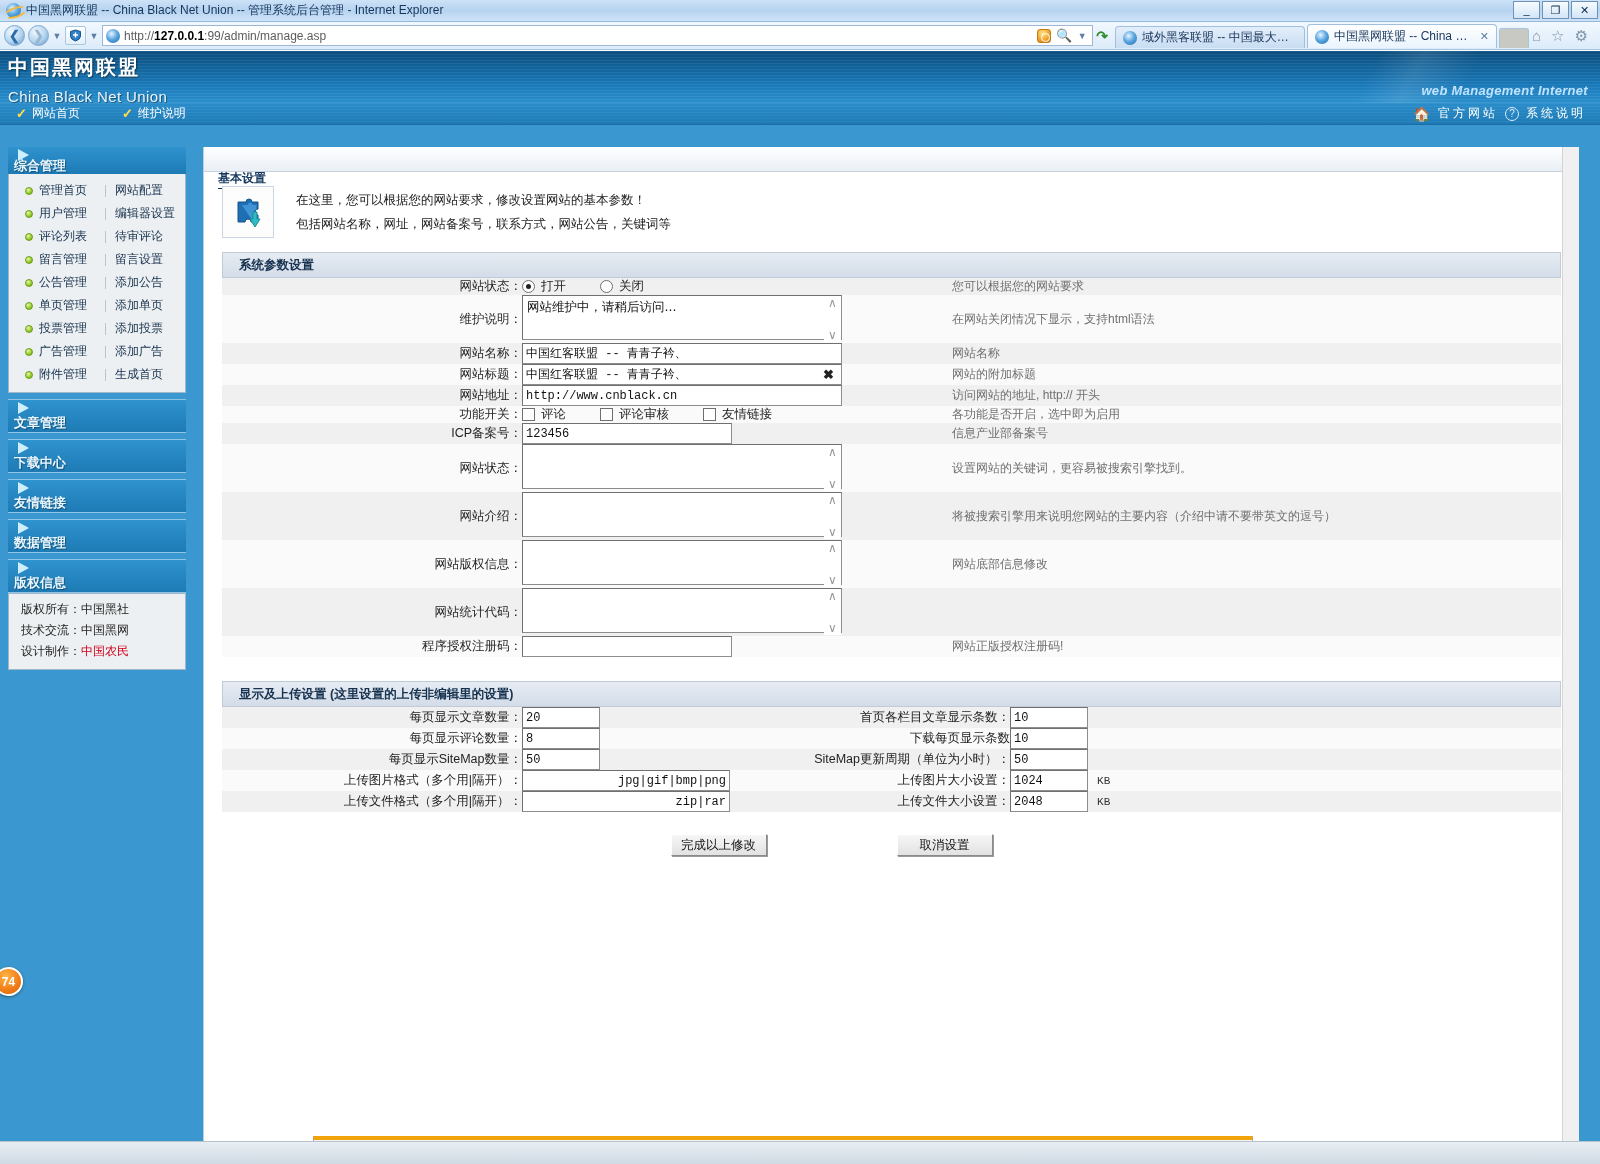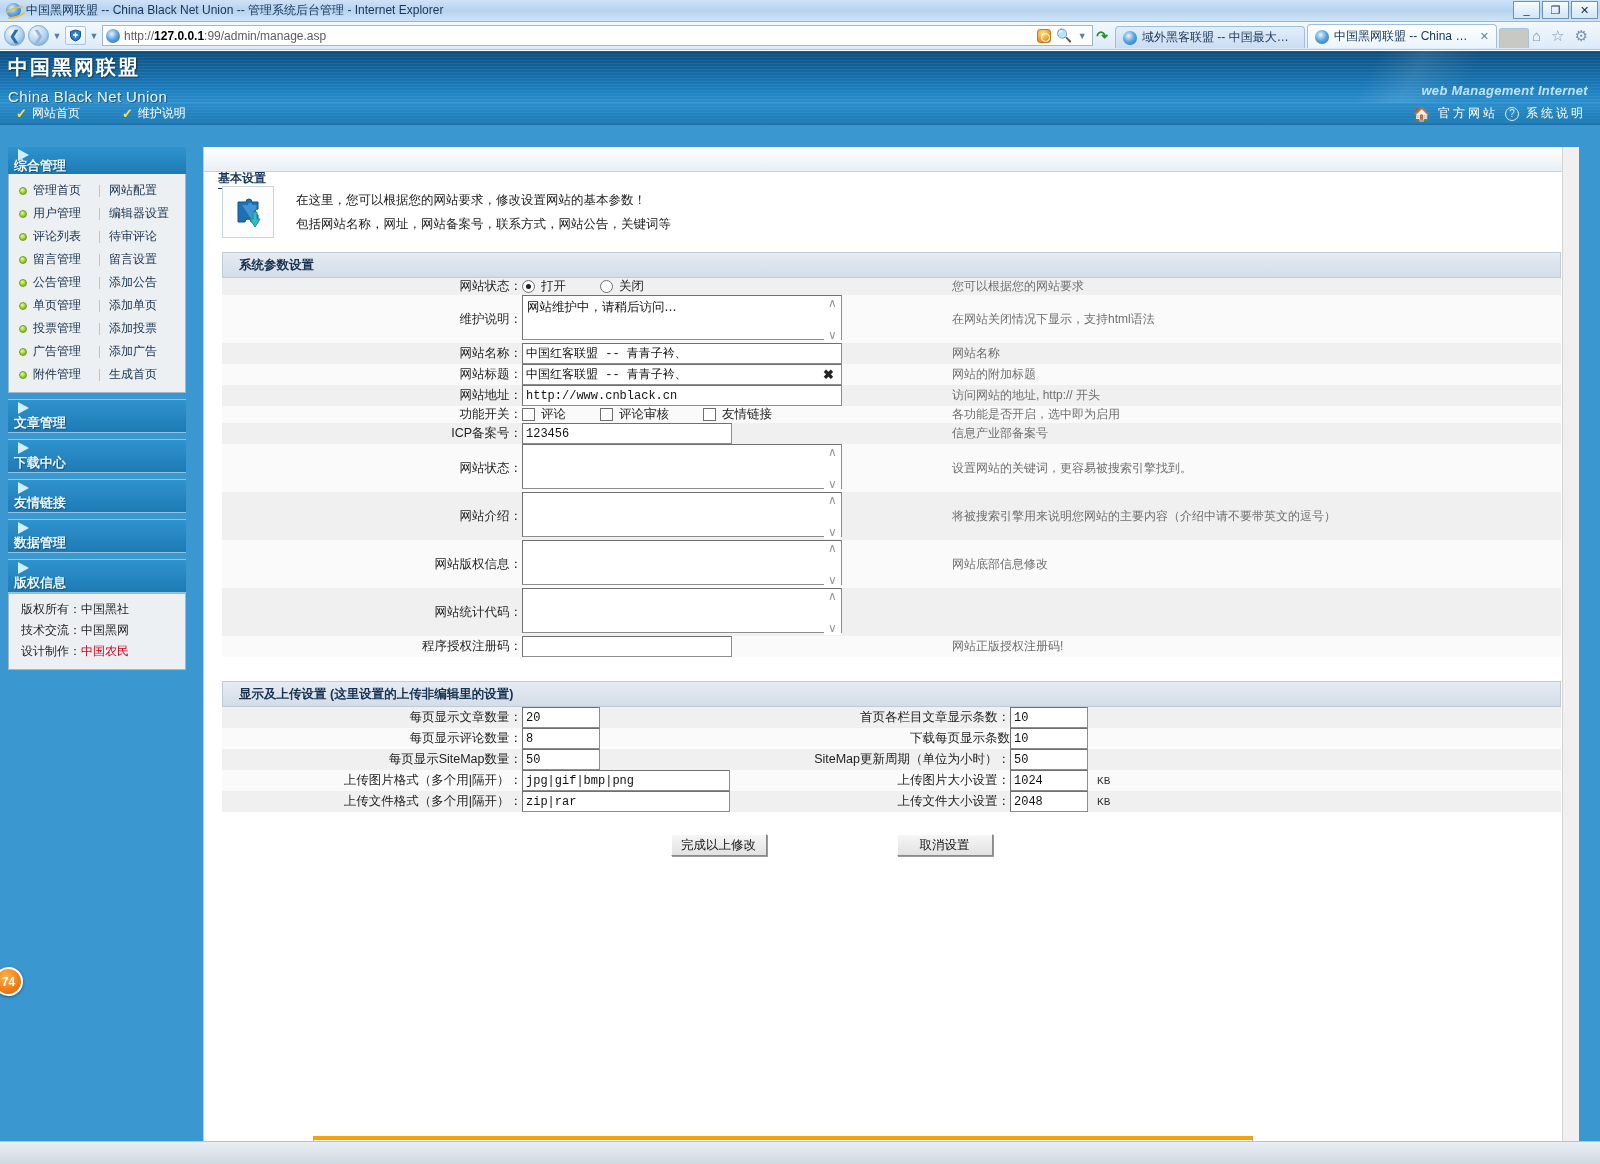--- a/index.html
+++ b/index.html
@@ -142,21 +142,21 @@
   .sb-header{
     margin:0 7px 0 8px; height:27px; position:relative;
     background:linear-gradient(to bottom,#2f93cd,#1d7ab5);
   }
   .sb-arrow{
     position:absolute; left:10px; top:2px; width:0;height:0;
     border-top:6px solid transparent;border-bottom:6px solid transparent;border-left:11px solid #cfeeff;
   }
   .sb-title{ position:absolute; left:6px; bottom:-1px; color:#e8f6ff; font-size:13px; font-weight:bold;
              text-shadow:1px 1px 1px rgba(0,0,0,.35);}
-  .sb-row{ display:flex; align-items:center; height:23px; padding-left:10px; font-size:12px; color:#1e1e1e; }
+  .sb-row{ display:flex; align-items:center; height:23px; padding-left:16px; font-size:12px; color:#1e1e1e; }
   .bullet{
     width:8px;height:8px;border-radius:50%;
     background:radial-gradient(circle at 35% 30%,#e8f7b4,#9ccf2e 55%,#5f9e16 100%);
     margin-right:6px; flex:none; border:1px solid #6ba017;
   }
   .sb-a{ width:66px; color:#15304d; }
   .sb-sep{ width:1px;height:12px;background:#b9c6cf;margin:0 9px 0 0; }
   .sb-b{ color:#15304d; }
 
   .sb-section{
@@ -248,21 +248,21 @@
 
   
   table.form2{ width:calc(100% - 36px); margin:0 18px; border-collapse:collapse; }
   table.form2 td{ padding:0; }
   td.l2{ width:300px; text-align:right; padding-right:16px; font-size:12.5px; color:#1f1f1f; }
   td.f2{ width:200px; padding:5px 0; }
   td.l3{ width:280px; text-align:right; padding-right:16px; font-size:12.5px; color:#1f1f1f; }
   td.f3{ padding:5px 0; font-size:11px; color:#444; }
   .kb{ font-family:"Liberation Mono","DejaVu Sans Mono",monospace; font-size:11px; color:#333; margin-left:6px;}
   input.w85{ width:78px; }
-  input.w210b{ width:208px; }
+  input.w210b{ width:208px;text-align:right; }
 
   .btn-row{ display:flex; justify-content:center; gap:130px; padding:22px 0 10px 0; margin-left:-120px;}
   .btn{
     min-width:96px; height:22px; border:1px solid #8a8a8a; border-top-color:#fff; border-left-color:#fff;
     background:linear-gradient(to bottom,#f6f6f6,#e2e2e2); font-size:12.5px; color:#111;
     box-shadow:1px 1px 0 #9a9a9a; display:flex; align-items:center; justify-content:center;
     font-family:"DejaVu Sans","Liberation Sans",sans-serif;
   }
 
   

